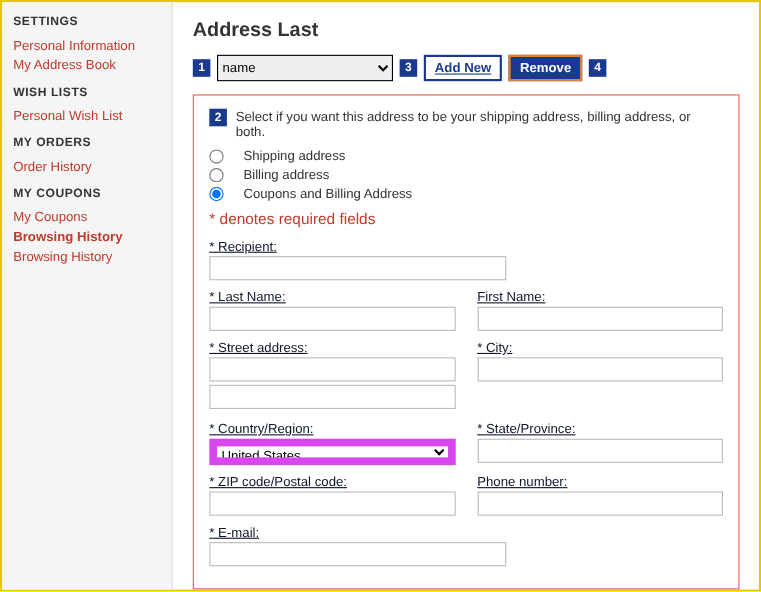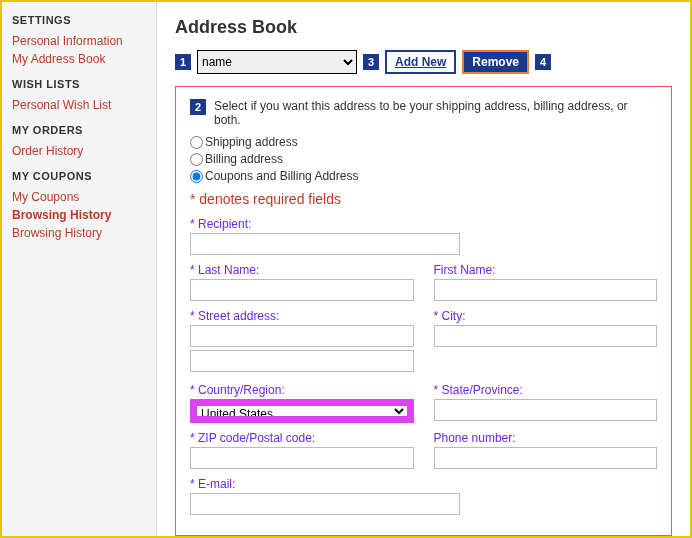--- a/index.html
+++ b/index.html
@@ -26,31 +26,31 @@
     .btn-add-new { background: #fff; color: #1a3a8f; border: 2px solid #1a3a8f; font-size: 12px; font-weight: bold; padding: 2px 8px; cursor: pointer; height: 24px; text-decoration: underline; }
     .btn-remove { background: #1a3a8f; color: #fff; border: 2px solid #e08030; font-size: 12px; font-weight: bold; padding: 2px 8px; cursor: pointer; height: 24px; }
 
     
     .form-section { border: 1px solid #e55; padding: 12px 14px; position: relative; margin-bottom: 14px; }
     .form-section-header { display: flex; align-items: flex-start; gap: 8px; margin-bottom: 8px; }
     .section-note { font-size: 12px; color: #333; flex: 1; }
 
     
     .radio-group { margin-bottom: 8px; }
-    .radio-item { display: flex; align-items: center; gap: 2px; margin-bottom: 3px; font-size: 12px; color: #333; cursor: pointer; }
+    .radio-item { display: flex; align-items: center; gap: 18px; margin-bottom: 3px; font-size: 12px; color: #333; cursor: pointer; }
     .radio-item input[type="radio"] { margin: 0; width: 13px; height: 13px; cursor: pointer; }
 
     .required-note { font-size: 14px; color: #c0392b; margin-bottom: 10px; }
 
     
     .form-row { display: flex; gap: 20px; margin-bottom: 8px; }
     .form-col { flex: 1; }
     .form-col.full { flex: 0 0 100%; max-width: 270px; }
 
-    .field-label { font-size: 12px; color: #6d28d9; margin-bottom: 2px; display: block; }
+    .field-label { font-size: 12px; color: #0f172a; margin-bottom: 2px; display: block; text-decoration: underline; }
     .form-input { width: 100%; height: 22px; border: 1px solid #bbb; font-size: 12px; padding: 2px 4px; }
     .form-select { width: 100%; height: 24px; border: 7px solid #d946ef; font-size: 12px; background: #fff; }
 
     
     .street-inputs .form-input { margin-bottom: 3px; }
   </style>
 </head>
 <body>
 
 <div class="container">
@@ -66,21 +66,21 @@
     <div class="sidebar-section-title">MY ORDERS</div>
     <a class="sidebar-link">Order History</a>
 
     <div class="sidebar-section-title">MY COUPONS</div>
     <a class="sidebar-link">My Coupons</a>
     <a class="sidebar-link active">Browsing History</a>
     <a class="sidebar-link">Browsing History</a>
   </div>
 
   <div class="main">
-    <div class="page-title">Address Book</div>
+    <div class="page-title">Address Last</div>
 
     <div class="top-bar">
       <div class="step-badge">1</div>
       <select class="name-select">
         <option>name</option>
       </select>
       <div class="step-badge">3</div>
       <button class="btn-add-new">Add New</button>
       <button class="btn-remove">Remove</button>
       <div class="step-badge">4</div>

